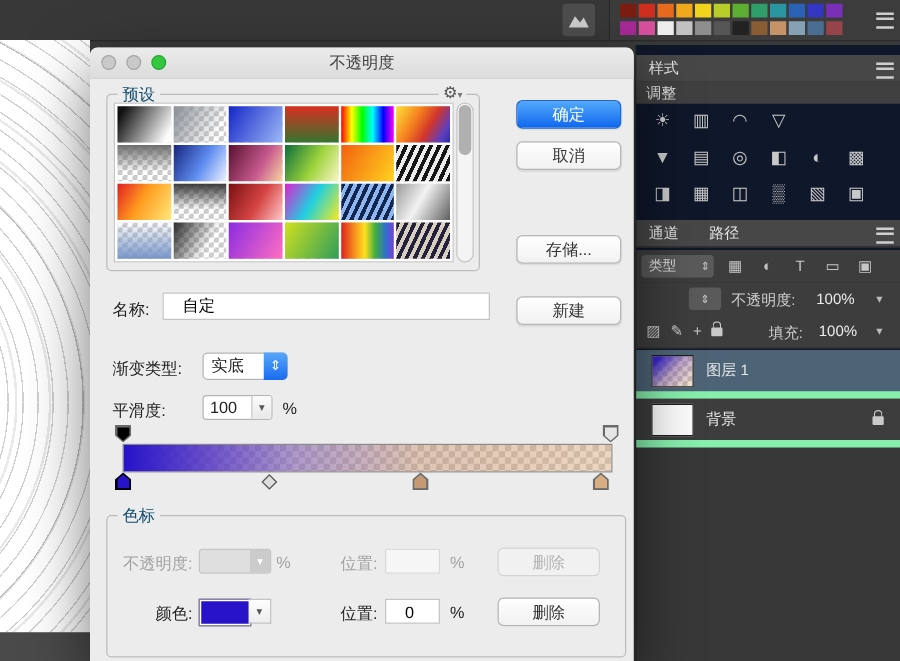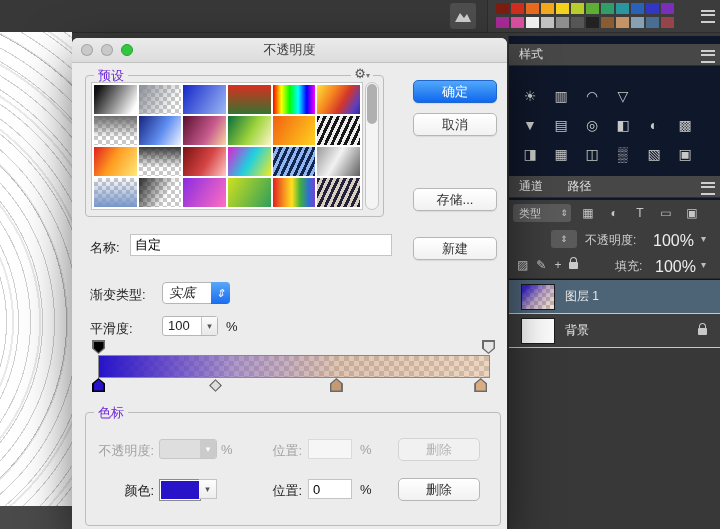--- a/index.html
+++ b/index.html
@@ -40,27 +40,27 @@
   .adjrow.r3{top:108px;}
   .aicon{width:22px;height:20px;color:#c8c8c8;font-size:14px;text-align:center;line-height:20px;}
   .kindrow{position:absolute;left:0;right:0;top:164px;height:26px;background:#3d3d3d;border-bottom:1px solid #2d2d2d;}
   .kindbox{position:absolute;left:4px;top:4px;width:58px;height:18px;background:#5a5a5a;border-radius:3px;color:#ddd;font-size:11px;line-height:18px;padding-left:6px;box-sizing:border-box;}
   .kindbox .updn{position:absolute;right:3px;top:0;font-size:9px;line-height:18px;color:#ccc;}
   .filtericons{position:absolute;left:70px;top:4px;display:flex;gap:8px;}
   .ficon{width:18px;height:18px;color:#c6c6c6;font-size:12px;text-align:center;line-height:18px;}
   .oprow2{position:absolute;left:0;right:0;top:190px;height:26px;background:#3d3d3d;border-bottom:1px solid #2d2d2d;}
   .blendmini{position:absolute;left:42px;top:4px;width:26px;height:18px;background:#5a5a5a;border-radius:3px;text-align:center;font-size:9px;color:#ccc;line-height:18px;}
   .plbl{position:absolute;font-size:12px;color:#cfcfcf;}
-  .pval{position:absolute;font-size:16px;color:#ededed;}
+  .pval{position:absolute;font-size:12px;color:#ededed;}
   .caret{position:absolute;font-size:10px;color:#bbb;}
   .lockrow{position:absolute;left:0;right:0;top:216px;height:26px;background:#3d3d3d;border-bottom:1px solid #2d2d2d;}
   .lockicons{position:absolute;left:8px;top:4px;height:18px;display:flex;gap:8px;align-items:center;}
   .licon{color:#c6c6c6;font-size:12px;line-height:18px;}
   .layers{position:absolute;left:0;right:0;top:244px;bottom:0;background:#383838;}
-  .lrow{position:relative;height:33px;border-bottom:1px solid #86efac;background:#3d3d3d;}
+  .lrow{position:relative;height:33px;border-bottom:6px solid #86efac;background:#3d3d3d;}
   .lrow.sel{background:#4d6477;}
   .thumb{position:absolute;left:12px;top:4px;width:32px;height:24px;border:1px solid #1c1c1c;}
   .thumb.gradient{background-color:#fff;
     background-image:linear-gradient(135deg,rgba(45,25,200,.95) 10%,rgba(150,110,170,.6) 50%,rgba(220,175,135,.35) 90%),
       linear-gradient(45deg,#bbb 25%,transparent 25%,transparent 75%,#bbb 75%),
       linear-gradient(45deg,#bbb 25%,transparent 25%,transparent 75%,#bbb 75%);
     background-size:100% 100%,8px 8px,8px 8px;background-position:0 0,0 0,4px 4px;}
   .thumb.white{background:#fbfbfb;}
   .lname{position:absolute;left:56px;top:0;line-height:33px;font-size:12px;color:#e6e6e6;}
   .lockicon{position:relative;display:inline-block;width:9px;height:7px;background:#c9c9c9;border-radius:1px;}
@@ -70,36 +70,36 @@
   
   .dialog{position:absolute;left:72px;top:38px;width:435px;height:491px;background:#ececec;border-radius:6px 6px 0 0;box-shadow:0 18px 50px rgba(0,0,0,.55);}
   .titlebar{position:relative;height:24px;background:linear-gradient(#ebebeb,#dcdcdc);border-bottom:1px solid #c2c2c2;border-radius:6px 6px 0 0;}
   .dtitle{text-align:center;font-size:13px;color:#404040;line-height:24px;}
   .tl{position:absolute;top:6px;width:12px;height:12px;border-radius:50%;box-sizing:border-box;border:1px solid rgba(0,0,0,.18);}
   .tl.c{left:9px;background:#c9c9c9;}
   .tl.m{left:29px;background:#c9c9c9;}
   .tl.z{left:49px;background:#32c73f;border-color:#27a331;}
 
   .grp{position:absolute;border:1px solid #bcbcbc;border-radius:4px;}
-  .grplabel{position:absolute;top:-9px;left:8px;background:#ececec;padding:0 4px;font-size:13px;color:#6d28d9;text-align:center;}
+  .grplabel{position:absolute;top:-9px;left:8px;background:#ececec;padding:0 4px;font-size:13px;color:#0c4a6e;text-align:center;}
   .grp.presets{left:13px;top:37px;width:297px;height:140px;}
   .gear{position:absolute;top:-10px;right:10px;background:#ececec;padding:0 3px;font-size:13px;color:#555;}
   .gear .gc{font-size:8px;color:#777;}
   .pgrid{position:absolute;left:5px;top:6px;right:20px;bottom:6px;border:1px solid #c6c6c6;background:#fff;display:grid;grid-template-columns:repeat(6,1fr);grid-auto-rows:1fr;gap:2px;padding:2px;}
   .pcell{position:relative;}
   .pgrad{position:absolute;inset:0;}
   .psb{position:absolute;right:4px;top:6px;bottom:6px;width:12px;background:#f4f4f4;border:1px solid #c6c6c6;border-radius:7px;}
   .thumbv{margin:1px;height:40px;background:#b0b0b0;border-radius:6px;}
 
   .btn{position:absolute;left:341px;width:84px;height:23px;border:1px solid #b6b6b6;border-radius:5px;background:linear-gradient(#ffffff,#f1f1f1);font-size:13px;color:#333;text-align:center;line-height:22px;box-shadow:0 1px 1px rgba(0,0,0,.08);box-sizing:border-box;}
   .btn.primary{background:linear-gradient(#52a8f9,#0f68ee);border-color:#1f66d0;color:#fff;}
 
   .dlbl{position:absolute;font-size:13px;color:#222;}
   .gray{color:#a2a2a2;}
-  .tin{position:absolute;border:1px solid #c4c4c4;background:#fff;font-family:"Liberation Sans",sans-serif;font-size:13px;padding:1px 4px;box-sizing:border-box;}
+  .tin{position:absolute;border:1px solid #c4c4c4;background:#fff;font-family:"Liberation Sans",sans-serif;font-size:13px;padding:1px 15px;box-sizing:border-box;}
   .tin:disabled{background:#f6f6f6;border-color:#dadada;}
 
   .msel{position:absolute;background:#fff;border:1px solid #b6b6b6;border-radius:4px;box-sizing:border-box;}
   .msel .val{display:block;padding:0 6px;font-size:13px;line-height:20px;color:#222;}
   .msel .cap{position:absolute;right:-1px;top:-1px;bottom:-1px;width:19px;background:linear-gradient(#58a7f8,#1a6cf0);border-radius:0 4px 4px 0;color:#fff;text-align:center;font-size:11px;line-height:22px;}
 
   .smoothbox{position:absolute;background:#fff;border:1px solid #b6b6b6;border-radius:3px;box-sizing:border-box;}
   .smoothbox .val{display:block;padding:0 5px;font-size:13px;line-height:18px;color:#222;}
   .smoothbox .cap{position:absolute;right:0;top:0;bottom:0;width:15px;background:linear-gradient(#fbfbfb,#e8e8e8);border-left:1px solid #c6c6c6;color:#555;text-align:center;font-size:9px;line-height:18px;}
 
@@ -174,20 +174,23 @@
   </div>
 
   <div class="canvas"></div>
   <div class="corner"></div>
 
   <div class="rightpanels">
     <div class="tabbar t1">
       <span class="tab">样式</span>
       <div class="menu-lines"></div>
     </div>
+    <div class="adjhdr">
+      <span>调整</span>
+    </div>
     <div class="adjrow r1">
         <span class="aicon">☀</span>
         <span class="aicon">▥</span>
         <span class="aicon">◠</span>
         <span class="aicon">▽</span>
       </div>
     <div class="adjrow r2">
         <span class="aicon">▼</span>
         <span class="aicon">▤</span>
         <span class="aicon">◎</span>
@@ -348,21 +351,21 @@
 
     <div class="btn" style="top:75px;">取消</div>
     <div class="btn primary" style="top:42px;">确定</div>
     <div class="btn" style="top:150px;">存储...</div>
     <div class="btn" style="top:199px;">新建</div>
 
     <span class="dlbl" style="left:18px;top:201px;">名称:</span>
     <input class="tin" style="left: 58px; top: 196px; width: 262px; height: 22px;" value="自定">
 
     <span class="dlbl" style="left:18px;top:248px;">渐变类型:</span>
-    <div class="msel" style="left:90px;top:244px;width:68px;height:22px;font-style:italic;">
+    <div class="msel" style="left:90px;top:244px;width:68px;height:22px;">
       <span class="val">实底</span>
       <span class="cap">⇕</span>
     </div>
 
     <span class="dlbl" style="left:18px;top:282px;">平滑度:</span>
     <div class="smoothbox" style="left:90px;top:278px;width:56px;height:20px;">
       <span class="val">100</span>
       <span class="cap">▾</span>
     </div>
     <span class="dlbl" style="left:154px;top:281px;">%</span>

